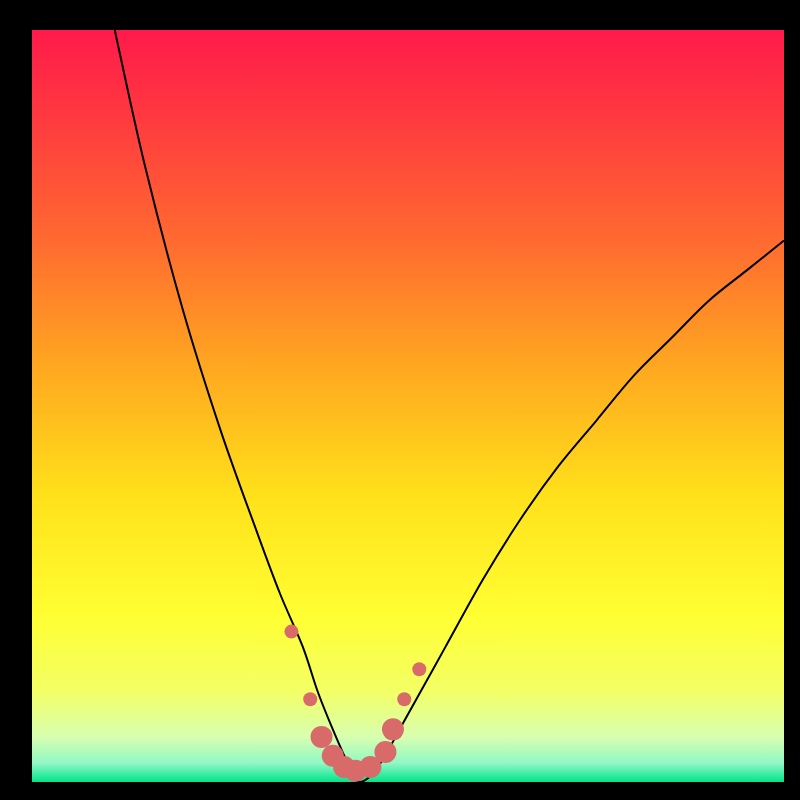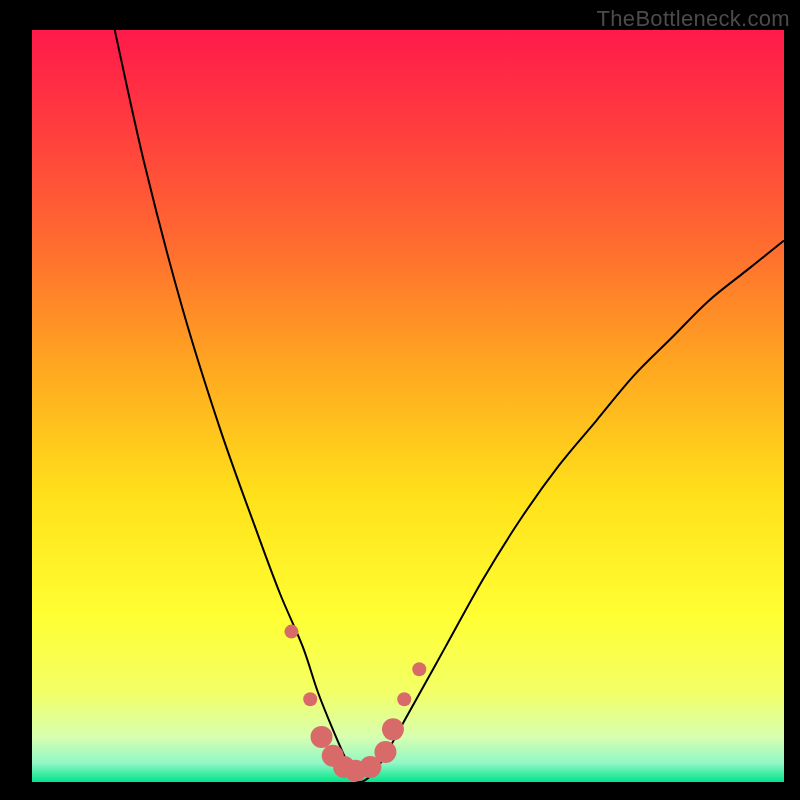--- a/index.html
+++ b/index.html
@@ -28,21 +28,20 @@
     z-index: 10;
   }
   svg {
     display: block;
   }
 </style>
 </head>
 <body>
 
 <div class="frame">
-  <div class="watermark">TheBottleneck.com</div>
   <svg id="chart-svg" width="800" height="800" viewBox="0 0 800 800">
     <defs>
       <linearGradient id="bg-grad" x1="0" y1="0" x2="0" y2="1">
           <stop offset="0%" stop-color="#ff1a4b"></stop>
           <stop offset="12%" stop-color="#ff3a3f"></stop>
           <stop offset="28.000000000000004%" stop-color="#ff6a30"></stop>
           <stop offset="45%" stop-color="#ffa820"></stop>
           <stop offset="62%" stop-color="#ffe11a"></stop>
           <stop offset="78%" stop-color="#ffff33"></stop>
           <stop offset="88%" stop-color="#f3ff66"></stop>

